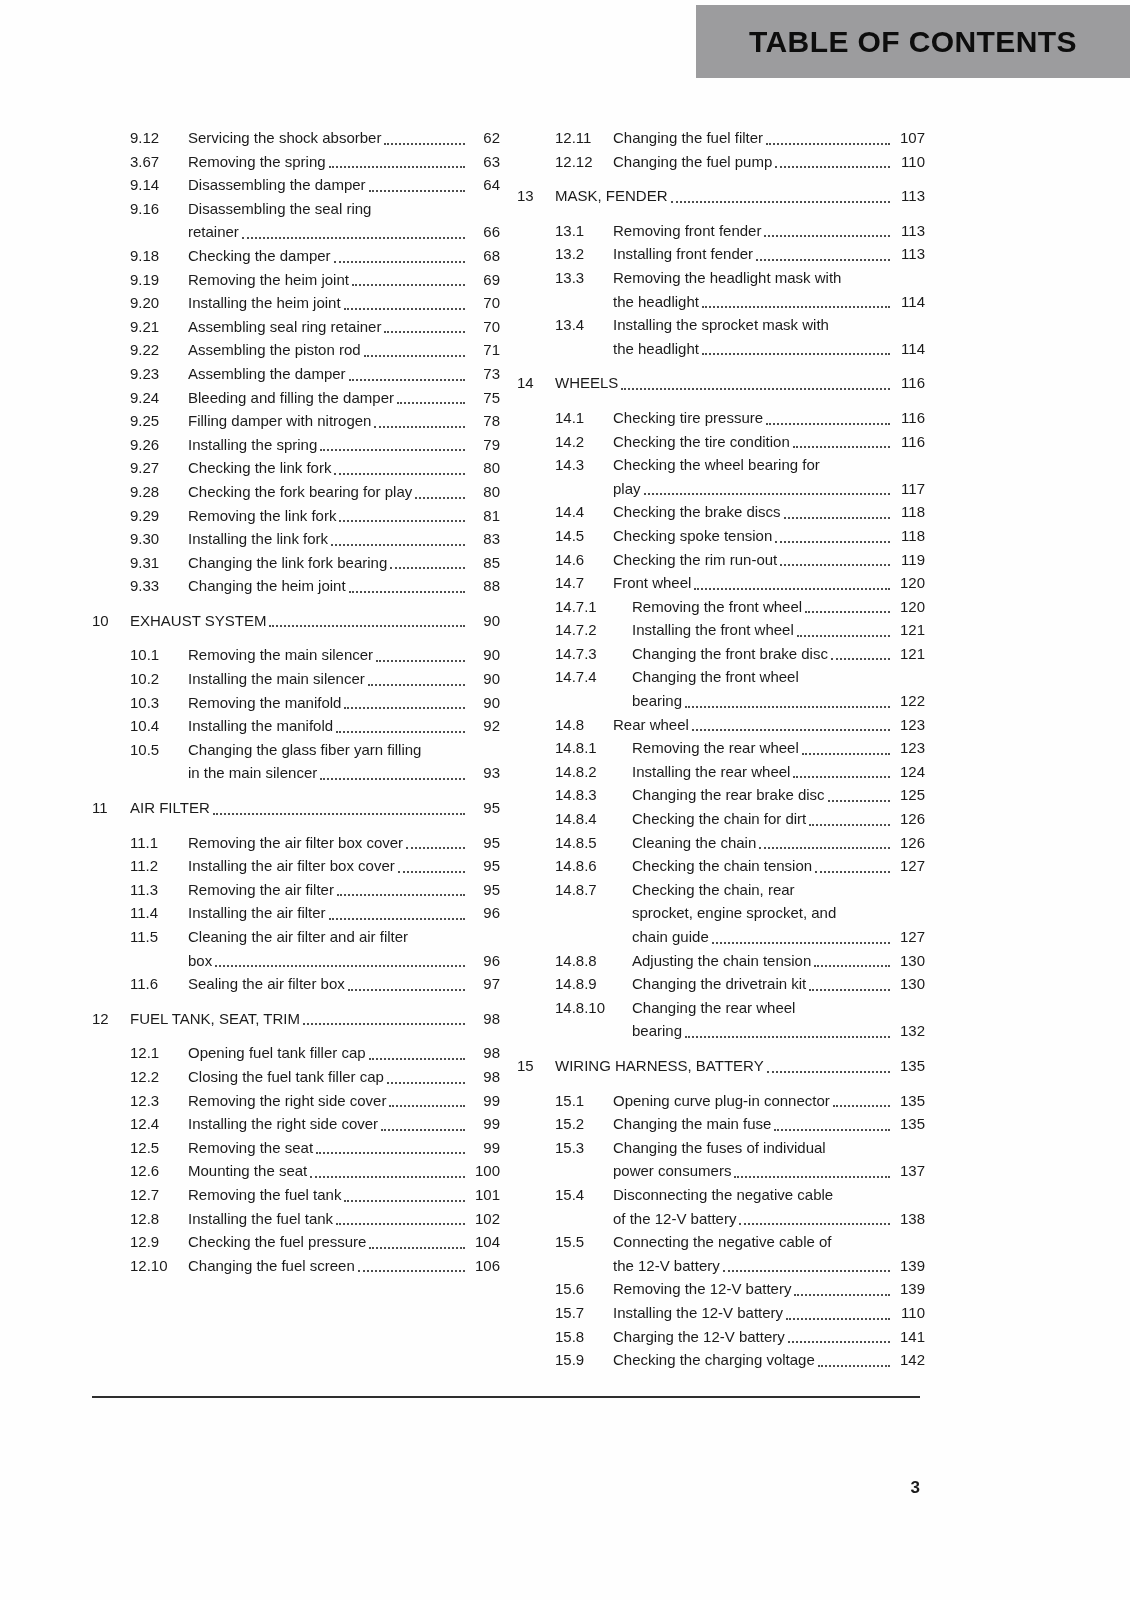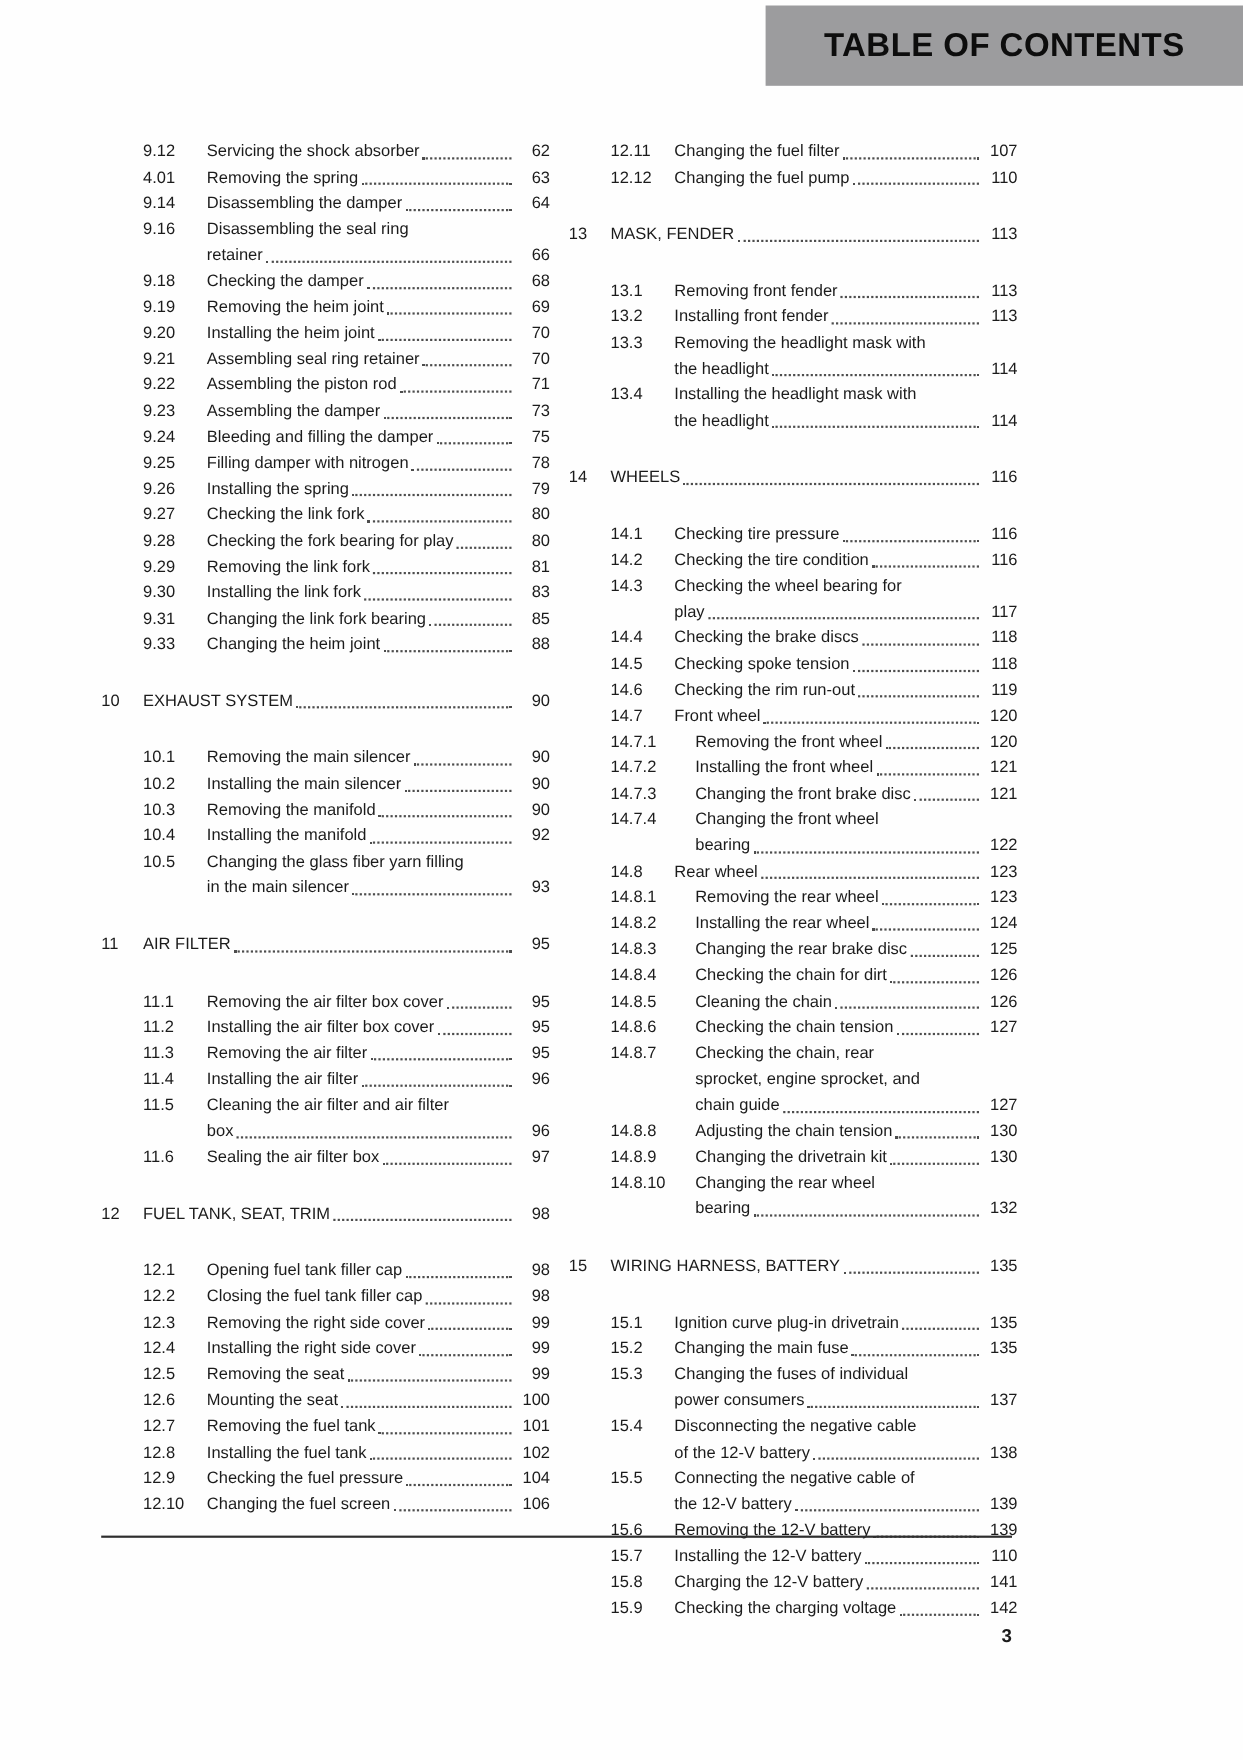--- a/index.html
+++ b/index.html
@@ -41,21 +41,21 @@
     grid-template-columns: 1fr 1fr;
     column-gap: 17px;
     align-items: start;
   }
   .toc-entry {
     display: flex;
     font-size: 15px;
     line-height: 23.6px;
   }
   .toc-entry .num { flex: 0 0 auto; }
-  .lvl1 { margin: 28px 0; }
+  .lvl1 { margin: 11px 0; }
   .lvl1 .num { width: 38px; }
   .lvl2, .lvl3 { padding-left: 38px; }
   .lvl2 .num { width: 58px; }
   .lvl3 .num { width: 77px; }
   .toc-entry .body { flex: 1; min-width: 0; }
   .line { display: flex; }
   .line-text { white-space: nowrap; }
   .dots {
     flex: 1 1 auto;
     min-width: 6px;
@@ -99,21 +99,21 @@
     <span class="num">9.12</span>
     <span class="body">
             <span class="line">
               <span class="line-text">Servicing the shock absorber</span>
               <span class="dots"></span>
               <span class="pagecol">62</span>
             </span>
           </span>
   </div>
         <div class="toc-entry lvl2">
-    <span class="num">4.01</span>
+    <span class="num">3.67</span>
     <span class="body">
             <span class="line">
               <span class="line-text">Removing the spring</span>
               <span class="dots"></span>
               <span class="pagecol">63</span>
             </span>
           </span>
   </div>
         <div class="toc-entry lvl2">
     <span class="num">9.14</span>
@@ -596,21 +596,21 @@
               <span class="line-text">the headlight</span>
               <span class="dots"></span>
               <span class="pagecol">114</span>
             </span>
           </span>
   </div>
         <div class="toc-entry lvl2">
     <span class="num">13.4</span>
     <span class="body">
             <span class="line">
-              <span class="line-text">Installing the headlight mask with</span>
+              <span class="line-text">Installing the sprocket mask with</span>
             </span>
             <span class="line">
               <span class="line-text">the headlight</span>
               <span class="dots"></span>
               <span class="pagecol">114</span>
             </span>
           </span>
   </div>
         <div class="toc-entry lvl1">
     <span class="num">14</span>
@@ -864,21 +864,21 @@
               <span class="line-text">WIRING HARNESS, BATTERY</span>
               <span class="dots"></span>
               <span class="pagecol">135</span>
             </span>
           </span>
   </div>
         <div class="toc-entry lvl2">
     <span class="num">15.1</span>
     <span class="body">
             <span class="line">
-              <span class="line-text">Ignition curve plug-in drivetrain</span>
+              <span class="line-text">Opening curve plug-in connector</span>
               <span class="dots"></span>
               <span class="pagecol">135</span>
             </span>
           </span>
   </div>
         <div class="toc-entry lvl2">
     <span class="num">15.2</span>
     <span class="body">
             <span class="line">
               <span class="line-text">Changing the main fuse</span>

